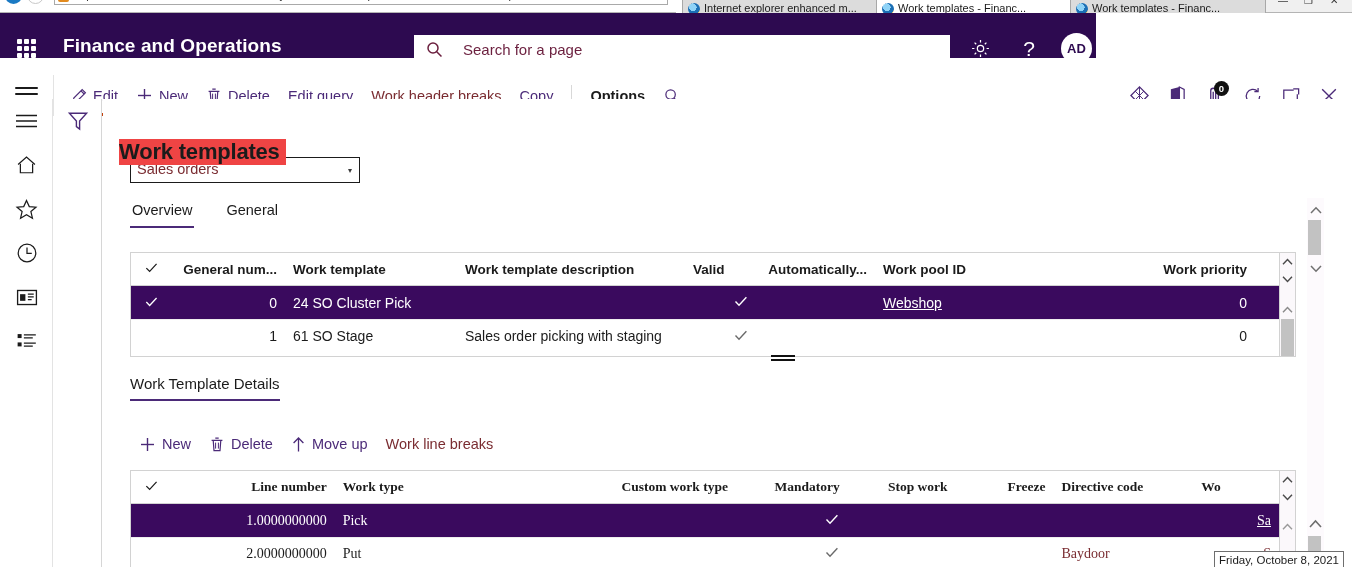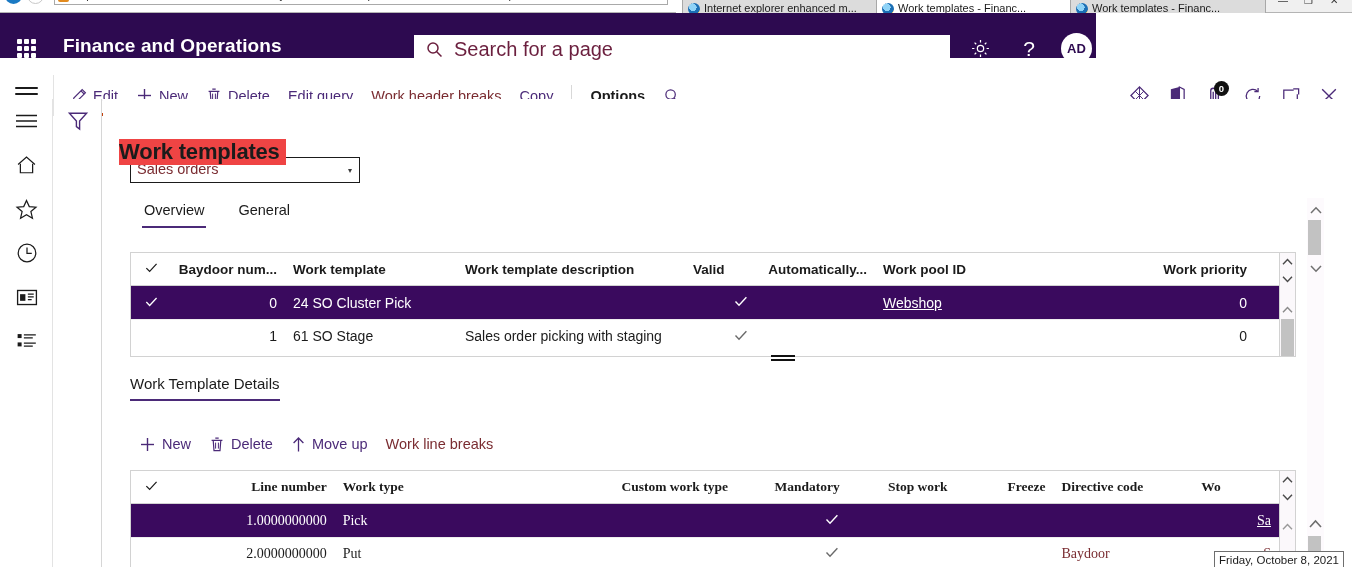--- a/index.html
+++ b/index.html
@@ -82,21 +82,21 @@
     position: absolute; left: 63px; top: 22px;
     font-size: 19px; font-weight: bold; color: #ffffff; letter-spacing: .1px;
     white-space: nowrap;
   }
   .searchbox {
     position: absolute; left: 414px; top: 22px; width: 536px; height: 28px;
     background: #ffffff; display: flex; align-items: center; cursor: text;
   }
   .searchbox .sico { margin-left: 12px; width: 17px; height: 17px; flex: 0 0 auto; }
   .searchbox .splace {
-    margin-left: 11px; font-size: 20px; color: #6b1f3e; white-space: nowrap;
+    margin-left: 20px; font-size: 15px; color: #6b1f3e; white-space: nowrap;
   }
   .hdr-co {
     position: absolute; right: 196px; top: 24px; font-size: 14px; color: #fff;
     white-space: nowrap; cursor: pointer;
   }
   .hdr-ic {
     position: absolute; top: 22px; width: 26px; height: 26px; cursor: pointer;
     display: flex; align-items: center; justify-content: center;
   }
   .hdr-bell { right: 155px; }
@@ -177,21 +177,21 @@
     position: absolute; left: 27px; top: 58px; width: 230px; height: 26px;
     border: 1px solid #1b1b1b; background: #ffffff; z-index: 3; overflow: hidden;
   }
   .ddwrap .ddval {
     position: absolute; left: 6px; top: 3px; font-size: 14.5px; color: #7a2c31; white-space: nowrap;
   }
   .ddwrap .ddcar {
     position: absolute; right: 7px; top: 8px; font-size: 8px; color: #3a3a3a;
   }
 
-  .tabs { position: absolute; left: 39px; top: 103px; display: flex; }
+  .tabs { position: absolute; left: 27px; top: 103px; display: flex; }
   .tab {
     font-size: 14.5px; color: #1b1b1b; padding: 0 2px 8px 2px; margin-right: 30px;
     cursor: pointer; white-space: nowrap; position: relative;
   }
   .tab.sel { border-bottom: 2.5px solid #4b2a78; }
 
   
   .grid {
     position: absolute; background: #ffffff;
     border: 1px solid #d2d2d2;
@@ -505,21 +505,21 @@
       <div class="tab">General</div>
     </div>
 
     <div class="grid grid1">
       <div class="g-head">
         <div class="c ctr" style="width:36px">
           <svg width="15" height="15" viewBox="0 0 16 16">
               <path d="M2.5 8.6l3.5 3.6 7.4-8" fill="none" stroke="#1b1b1b" stroke-width="1.3"></path>
             </svg>
         </div>
-        <div class="c num" style="width:118px">Baydoor num...</div>
+        <div class="c num" style="width:118px">General num...</div>
         <div class="c" style="width:172px">Work template</div>
         <div class="c" style="width:228px">Work template description</div>
         <div class="c" style="width:72px">Valid</div>
         <div class="c ctr" style="width:118px">Automatically...</div>
         <div class="c" style="width:190px">Work pool ID</div>
         <div class="c num" style="width:190px">Work priority</div>
       </div>
 
       <div class="g-row sel">
         <div class="c ctr" style="width:36px">

